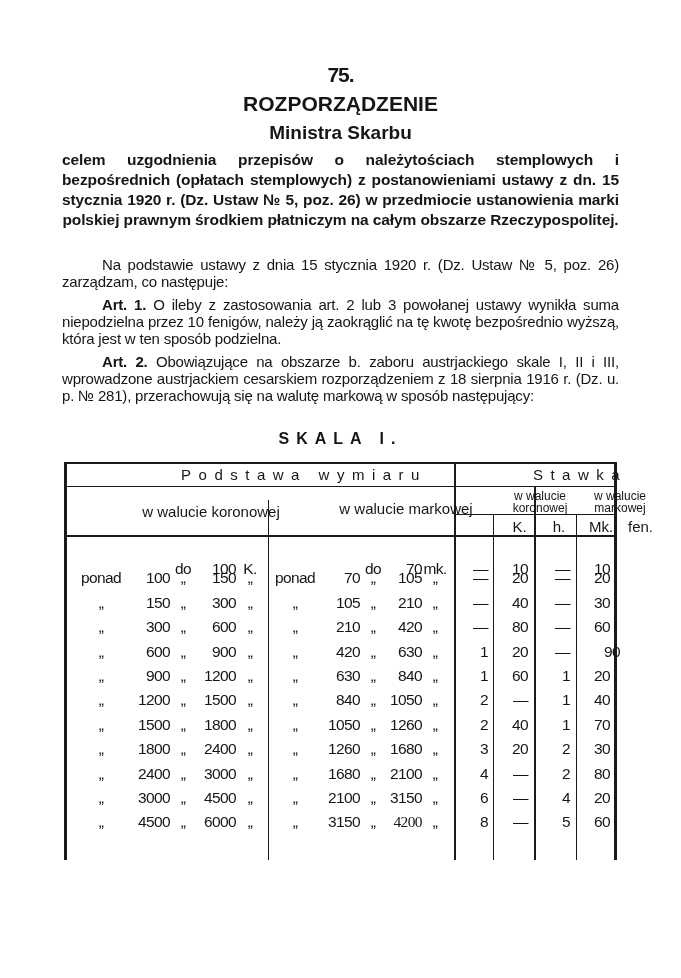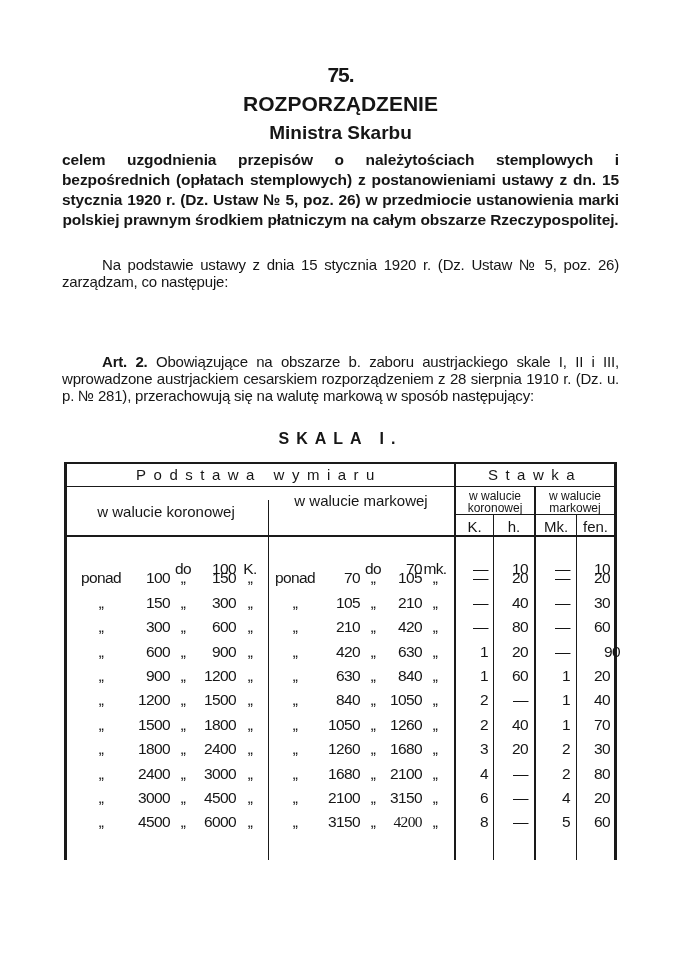--- a/index.html
+++ b/index.html
@@ -28,21 +28,21 @@
   .p2 { top: 296px; }
   .p3 { top: 353px; }
   .art { font-weight: bold; }
   .skala { top: 430px; font-size: 16px; font-weight: bold; letter-spacing: 7px; }
 
   
   .tbl { position: absolute; left: 64px; top: 462px; width: 552px; height: 398px; }
   .line { position: absolute; background: #1a1a1a; }
   .h { height: 2px; }
   .v { width: 2px; }
-  .cell { position: absolute; text-align: center; white-space: nowrap; }
+  .cell { position: absolute; text-align: center; white-space: nowrap; margin-left: 45px; }
   .hdr-spaced { font-size: 15px; letter-spacing: 7.5px; }
   .hdr { font-size: 15px; }
   .hdr-small { font-size: 12px; line-height: 12px; }
   .row { position: absolute; left: 0; width: 552px; height: 24px; font-size: 15.5px; letter-spacing: -0.6px; }
   .row span { position: absolute; top: 0; white-space: nowrap; }
   .r { text-align: right; }
   .c { text-align: center; }
   .foot { top: 856px; }
 </style>
 </head>
@@ -50,22 +50,23 @@
 
 <div class="page">
 
   <div class="center num">75.</div>
   <div class="center subtitle">Ministra Skarbu</div>
   <div class="center title">ROZPORZĄDZENIE</div>
   <div class="intro">celem uzgodnienia przepisów o należytościach stemplowych i bezpośrednich (opłatach stemplowych) z postanowieniami ustawy z dn. 15 stycznia 1920 r. (Dz. Ustaw № 5, poz. 26) w przedmiocie ustanowienia marki polskiej prawnym środkiem płatniczym na całym obszarze Rzeczypospolitej.</div>
 
   <div class="para p1"><span class="indent"></span><span>Na podstawie ustawy z dnia 15 stycznia 1920 r. (Dz. Ustaw № 5, poz. 26) zarządzam, co następuje:</span></div>
 
-
-  <div class="para p3"><span class="indent"></span><span class="art">Art. 2.</span> <span>Obowiązujące na obszarze b. zaboru austrjackiego skale I, II i III, wprowadzone austrjackiem cesarskiem rozporządzeniem z 28 sierpnia 1910 r. (Dz. u. p. № 281), przerachowują się na walutę markową w sposób następujący:</span></div>
+  <div class="para p2"><span class="indent"></span><span class="art">Art. 1.</span> <span>O ileby z zastosowania art. 2 lub 3 powołanej ustawy wynikła suma niepodzielna przez 10 fenigów, należy ją zaokrąglić na tę kwotę bezpośrednio wyższą, która jest w ten sposób podzielna.</span></div>
+
+  <div class="para p3"><span class="indent"></span><span class="art">Art. 2.</span> <span>Obowiązujące na obszarze b. zaboru austrjackiego skale I, II i III, wprowadzone austrjackiem cesarskiem rozporządzeniem z 18 sierpnia 1916 r. (Dz. u. p. № 281), przerachowują się na walutę markową w sposób następujący:</span></div>
 
   <div class="center skala">SKALA I.</div>
 
   <div class="tbl">
 
     <div class="line h" style="left:0;top:0;width:552px;"></div>
     <div class="line h" style="left:0;top:24px;width:390px;height:1px;"></div>
     <div class="line h" style="left:390px;top:24px;width:162px;height:1px;"></div>
     <div class="line h" style="left:392px;top:52px;width:160px;height:1px;"></div>
     <div class="line h" style="left:0;top:73px;width:552px;"></div>
@@ -74,21 +75,21 @@
     <div class="line v" style="left:204px;top:38px;height:360px;width:1px;"></div>
     <div class="line v" style="left:390px;top:0;height:398px;"></div>
     <div class="line v" style="left:429px;top:52px;height:346px;width:1px;"></div>
     <div class="line v" style="left:470px;top:24px;height:374px;"></div>
     <div class="line v" style="left:512px;top:52px;height:346px;width:1px;"></div>
     <div class="line v" style="left:550px;top:0;height:398px;width:3px;"></div>
 
     <div class="cell hdr-spaced" style="left:0;width:390px;top:4px;">Podstawa wymiaru</div>
     <div class="cell hdr" style="left:0;width:204px;top:41px;">w walucie koronowej</div>
     <div class="cell hdr-spaced" style="left:390px;width:162px;top:4px;">Stawka</div>
-    <div class="cell hdr" style="left:204px;width:186px;top:30px;">w walucie markowej</div>
+    <div class="cell hdr" style="left:204px;width:186px;top:38px;">w walucie markowej</div>
     <div class="cell hdr-small" style="left:392px;width:78px;top:28px;">w walucie</div>
     <div class="cell hdr-small" style="left:392px;width:78px;top:40px;">koronowej</div>
     <div class="cell hdr-small" style="left:472px;width:78px;top:28px;">w walucie</div>
     <div class="cell hdr-small" style="left:472px;width:78px;top:40px;">markowej</div>
     <div class="cell hdr" style="left:392px;width:37px;top:56px;">K.</div>
     <div class="cell hdr" style="left:430px;width:40px;top:56px;">h.</div>
     <div class="cell hdr" style="left:472px;width:40px;top:56px;">Mk.</div>
     <div class="cell hdr" style="left:513px;width:37px;top:56px;">fen.</div>
 
     <div id="rows">

